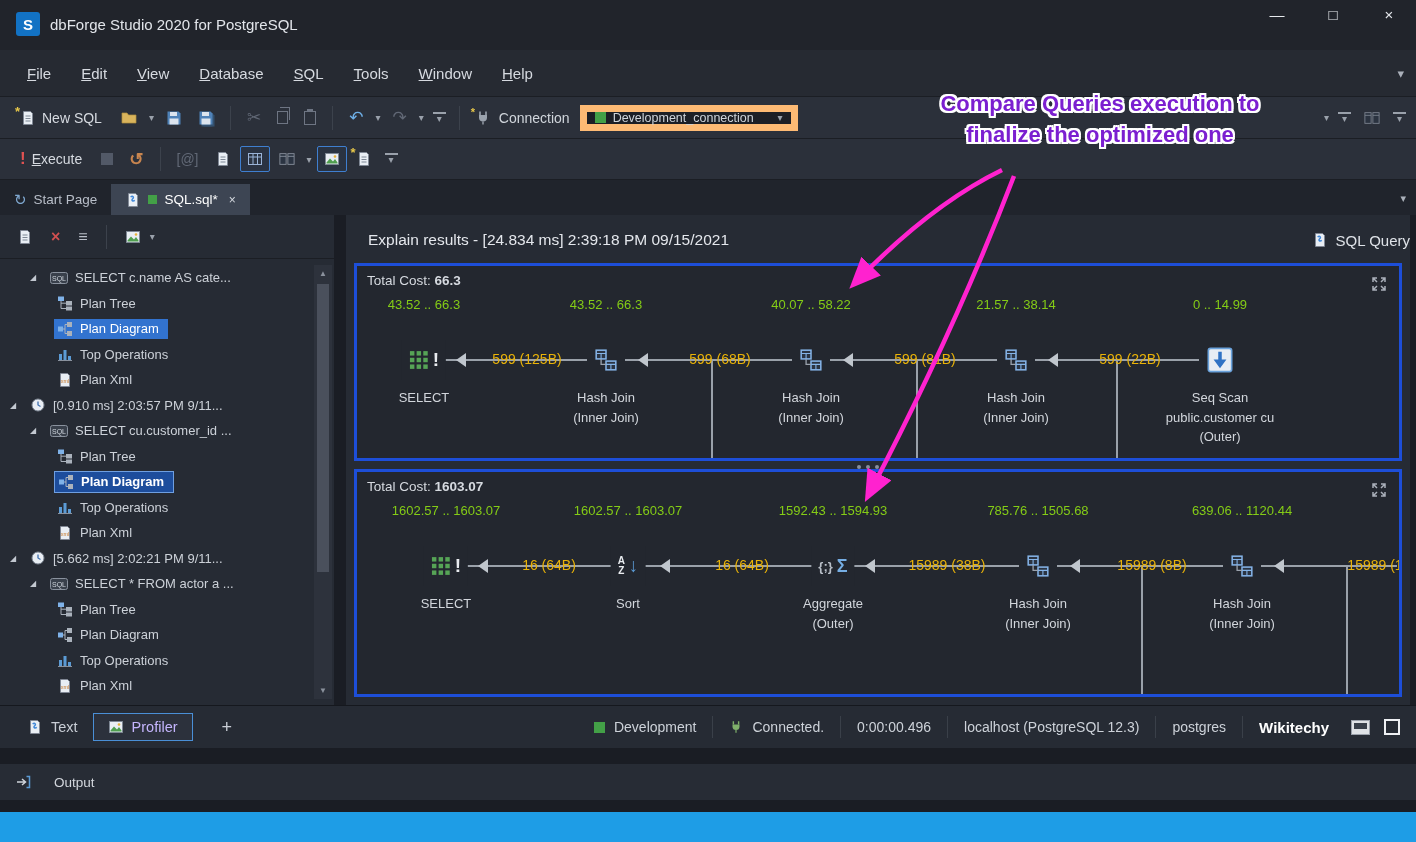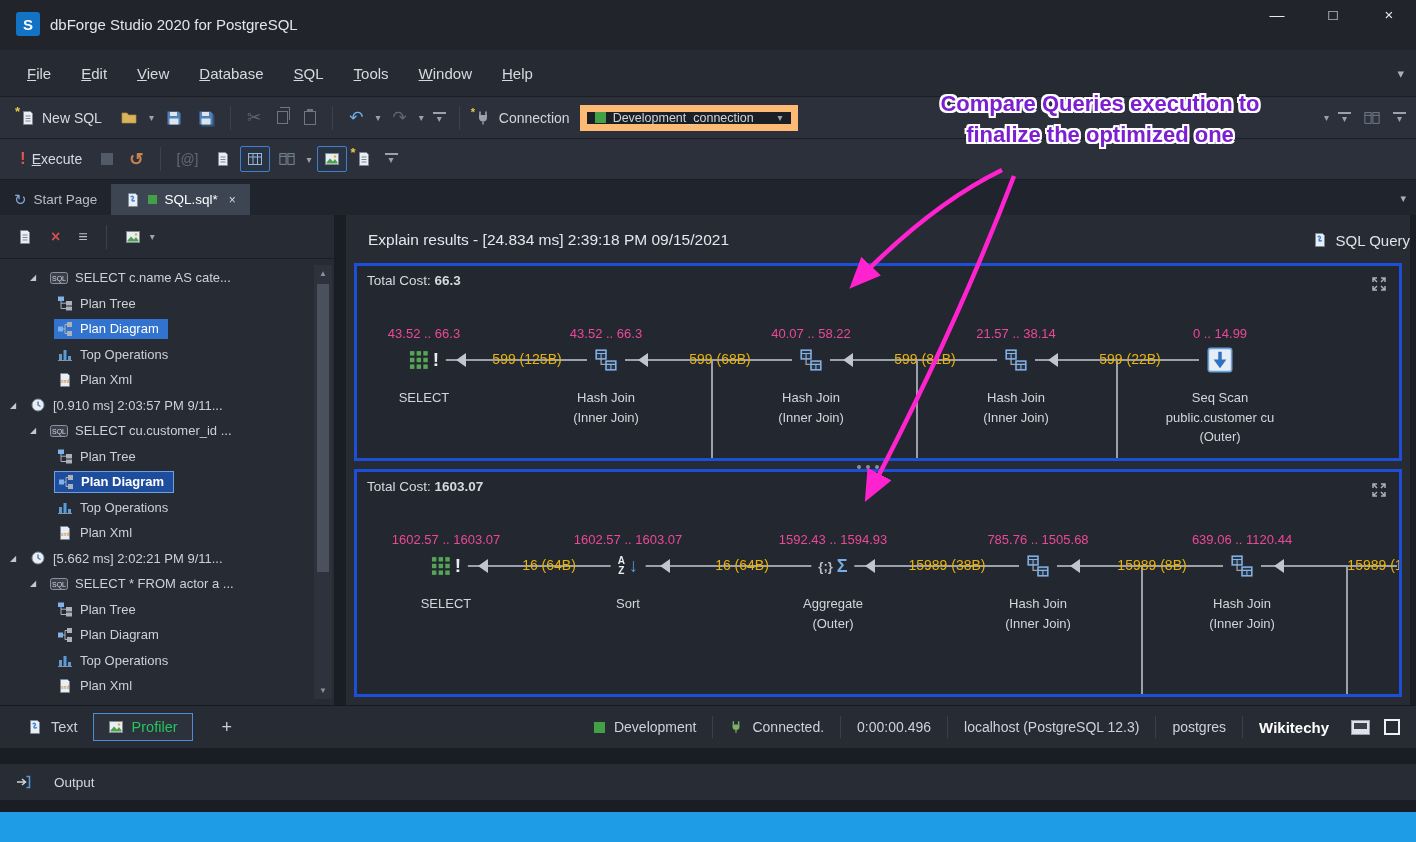--- a/index.html
+++ b/index.html
@@ -89,34 +89,34 @@
   .rh-right{margin-left:auto;display:flex;align-items:center;gap:8px;font-size:15px;color:#dfe3e8}
   .panel{position:absolute;left:8px;right:8px;background:#23272f;border:3px solid #1d4ed8}
   .ptitle{position:absolute;top:7px;left:10px;font-size:13.5px;color:#d6dae0;z-index:3}
   .expand{position:absolute;top:8px;right:10px;z-index:3;cursor:default}
   .pd{position:absolute;inset:0;overflow:hidden}
   .hline{position:absolute;top:93px;height:2px;background:#9aa1aa}
   .vline{position:absolute;top:94px;bottom:0;width:2px;background:#9aa1aa}
   .ah{position:absolute;top:87px;width:0;height:0;border:7px solid transparent;border-right:10px solid #c0c6cd;border-left:none}
   .elabel{position:absolute;top:85px;transform:translateX(-50%);font-size:14px;color:#eab308;white-space:nowrap}
   .pnode{position:absolute;top:0;width:180px;margin-left:-90px;text-align:center}
-  .ncost{position:absolute;top:60px;width:100%;font-size:13px;color:#ec4899;white-space:nowrap}
+  .ncost{position:absolute;top:31px;width:100%;font-size:13px;color:#84cc16;white-space:nowrap}
   .nicon{position:absolute;top:74px;left:50%;transform:translateX(-50%);height:40px;display:flex;align-items:center;gap:4px;background:#23272f;padding:0 7px;z-index:2}
   .nbang{color:#e8ebef;font-size:19px;font-weight:bold}
   .nlabel{position:absolute;top:122px;width:100%;font-size:13px;line-height:1.5;color:#d2d6dc;white-space:pre-line}
   .az{display:inline-flex;flex-direction:column;font-size:10px;line-height:10px;color:#e8ebef;font-weight:bold}
   .sarrow{color:#5b9bd5;font-size:19px;font-weight:bold}
   .braces{color:#b8bfc8;font-size:13px;font-weight:bold}
   .sigma{color:#76aee4;font-size:18px;font-weight:bold}
   .dots{position:absolute;top:250px;left:520px;width:4px;height:4px;border-radius:50%;background:#8a919c;box-shadow:9px 0 0 #8a919c,-9px 0 0 #8a919c}
 
   
   .statusbar{position:absolute;top:705px;left:0;right:0;height:43px;background:#262b34;border-top:1px solid #15181e;display:flex;align-items:center;padding:0 8px 0 12px}
   .btab{display:flex;align-items:center;gap:8px;padding:5px 14px;font-size:14.5px;color:#c9ced6;border:1px solid transparent;cursor:default}
-  .btab.active{border:1px solid #4a8fd6;background:#2c313c;color:#22c55e}
+  .btab.active{border:1px solid #4a8fd6;background:#2c313c;color:#c4b5fd}
   .btab.plus{font-size:18px;margin-left:14px}
   .sb-right{margin-left:auto;display:flex;align-items:center}
   .seg{display:flex;align-items:center;gap:9px;padding:0 16px;font-size:14px;color:#cdd2d9;white-space:nowrap}
   .sdiv{width:1px;height:22px;background:#3a4049}
   .seg.wm{font-weight:bold;font-size:15px;color:#fff}
   .sb-ic1{width:19px;height:15px;background:#dfe2e6;border:1px solid #9aa0aa;display:inline-block;margin:0 6px;position:relative}
   .sb-ic1::after{content:"";position:absolute;left:2px;top:2px;right:2px;height:6px;background:#39404b}
   .sb-ic2{width:16px;height:16px;border:2px solid #eef0f3;display:inline-block;margin:0 8px}
 
   

